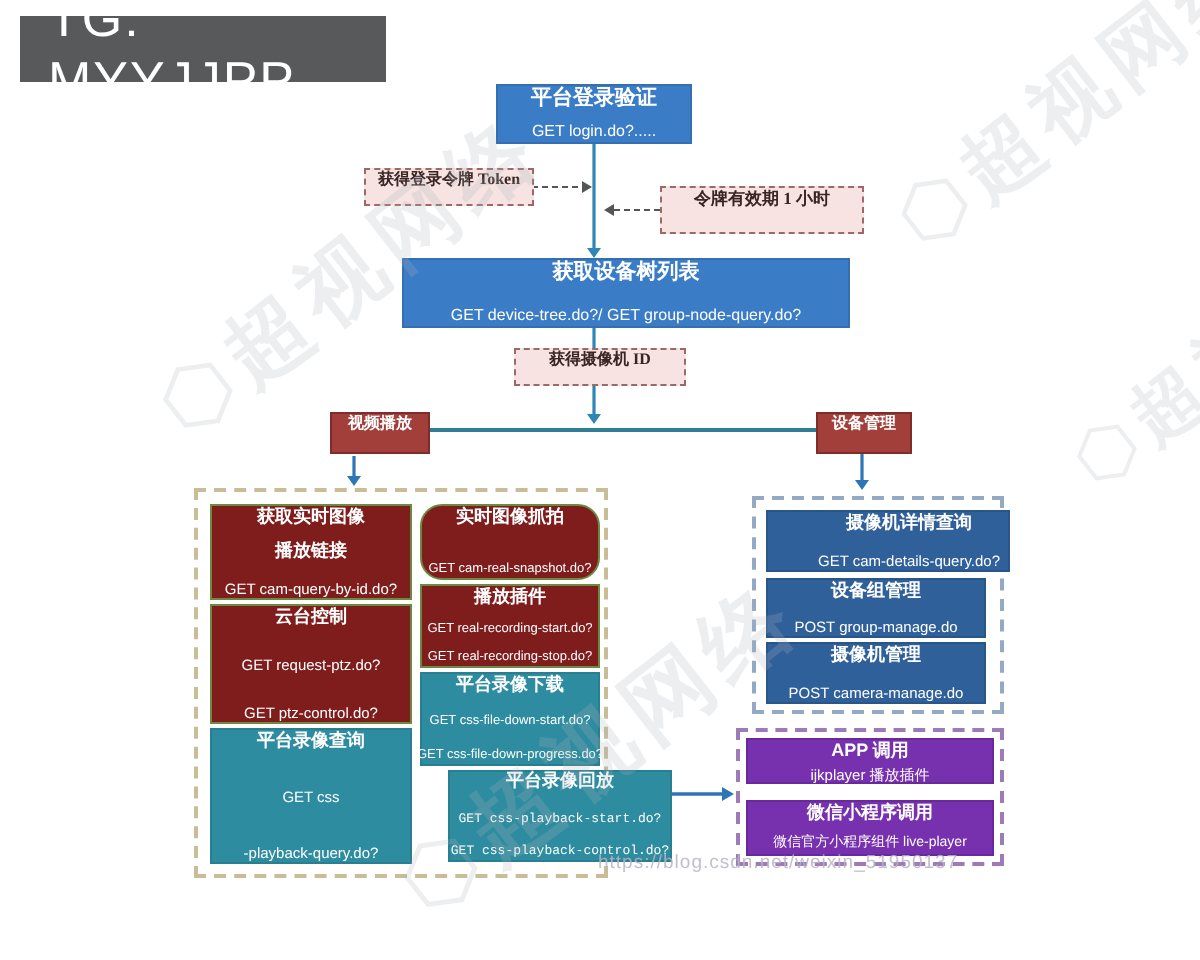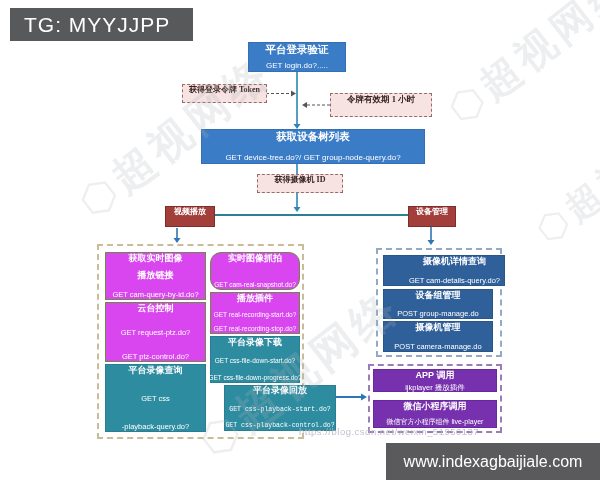--- a/index.html
+++ b/index.html
@@ -8,33 +8,33 @@
     font-family:"Liberation Sans","DejaVu Sans",sans-serif;
   }
   #svg-connectors{position:absolute;left:0;top:0;z-index:1;}
   .node{
     position:absolute;display:flex;flex-direction:column;align-items:center;justify-content:space-between;
     color:#fff;text-align:center;box-sizing:border-box;z-index:2;line-height:1.25;
   }
   .node .title{font-weight:bold;font-size:9px;white-space:nowrap;}
   .node .api{font-weight:normal;font-size:7.5px;white-space:nowrap;margin-top:2px;}
   .blue{background:#3B7CC6;border:1px solid #346FB2;}
-  .green{background:#d946ef;border:1px solid #6d8a41;}
+  .green{background:#7f1d1d;border:1px solid #6d8a41;}
   .teal{background:#2E8CA0;border:1px solid #297e90;}
   .navy{background:#30609A;border:1px solid #2a5588;}
   .purple{background:#7731AE;border:1px solid #69299c;}
   .red-tab{background:#A23F3B;border:1px solid #7E2D2A;color:#fff;font-size:8px;font-weight:bold;}
   .note{background:#F6E3E2;border:1px dashed #9A6A68;color:#3a2524;font-weight:bold;font-family:Liberation Serif, serif;}
   .group{position:absolute;box-sizing:border-box;z-index:1;background:transparent;}
   #video-group{left:97px;top:244px;width:207px;height:195px;border:2px dashed #C9BD98;}
   #device-group{left:376px;top:248px;width:126px;height:109px;border:2px dashed #93A9C4;}
   #player-group{left:368px;top:364px;width:134px;height:69px;border:2px dashed #9C7BB8;}
   #banner{
     position:absolute;left:10px;top:8px;width:183px;height:33px;background:#58595B;color:#fff;
-    display:flex;align-items:center;padding-left:14px;font-size:21px;letter-spacing:1px;z-index:2;box-sizing:border-box;
+    display:flex;align-items:center;padding-left:14px;font-size:26px;letter-spacing:1px;z-index:2;box-sizing:border-box;
   }
   #footer-bar{
     position:absolute;left:386px;top:443px;width:214px;height:37px;background:#5a5a5c;color:#fff;
     display:flex;align-items:center;justify-content:center;font-size:16px;z-index:4;
   }
   .wm{
     position:absolute;z-index:3;color:#aeb4bd;opacity:0.22;pointer-events:none;white-space:nowrap;
     transform:rotate(-38deg);letter-spacing:5px;font-weight:bold;
   }
   #url-wm{
@@ -205,17 +205,14 @@
   </div>
   <div class="wm" style="left:180px;top:345px;font-size:44px;">
     <span>⬡</span><span>超视网络</span>
   </div>
   <div class="wm" style="left:520px;top:150px;font-size:36px;">
     <span>⬡</span><span>超视网络</span>
   </div>
 
   <div id="url-wm">https://blog.csdn.net/weixin_51950137</div>
 
-  <div id="footer-bar">
-    <span>www.indexagbaijiale.com</span>
-  </div>
 
 </div>
 
 </body></html>

